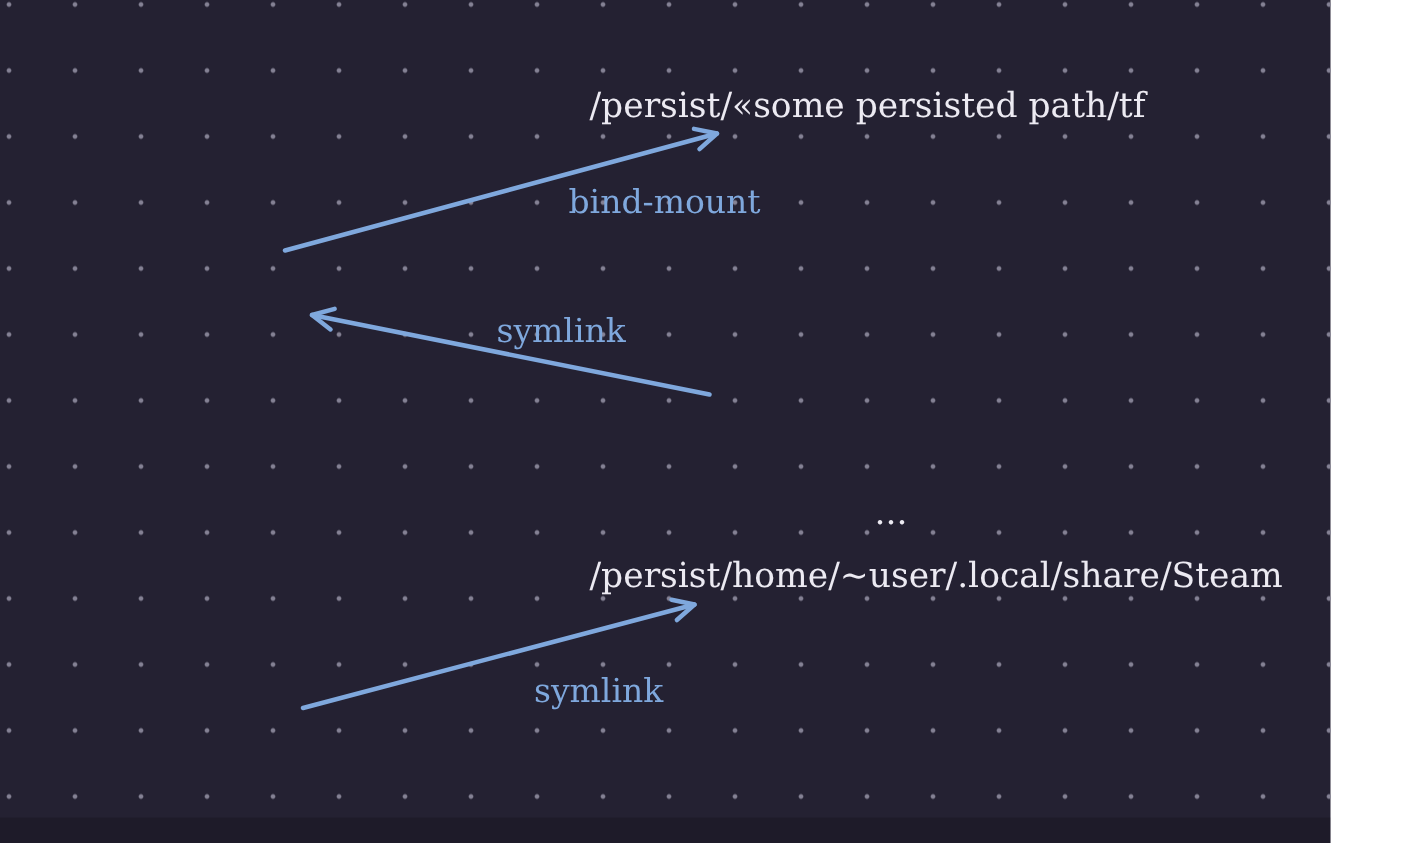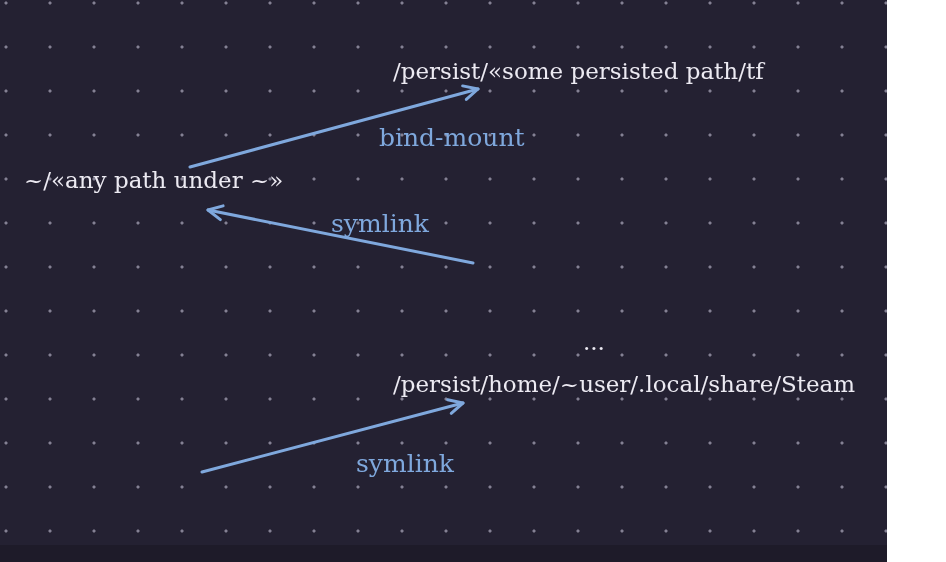--- a/index.html
+++ b/index.html
@@ -35,21 +35,21 @@
   .node {
     position: absolute;
     color: var(--text-color, #eceaf2);
     font-size: 23px;
     line-height: 1;
     white-space: nowrap;
   }
   .edge-label {
     position: absolute;
     color: var(--accent-color, #7fa8dd);
-    font-size: 25px;
+    font-size: 22px;
     line-height: 1;
     white-space: nowrap;
     text-align: center;
   }
   .bottom-band {
     position: absolute;
     left: 0;
     bottom: 0;
     width: 100%;
     height: 17px;
@@ -75,21 +75,20 @@
     </g>
     <g>
       <line x1="202" y1="472" x2="463" y2="403" marker-end="url(#ah)"></line>
     </g>
   </svg>
 
   <div class="node" style="left:393px; top:60px">/persist/«some persisted path/tf</div>
 
   <div class="edge-label" style="left:379px; top:125px">bind-mount</div>
 
-  <div class="node" style="left:24px; top:169px">~/«any path under ~»</div>
 
   <div class="edge-label" style="left:331px; top:211px">symlink</div>
 
 
   <div class="node" style="left:583px; top:331px">...</div>
 
   <div class="node" style="left:393px; top:373px">/persist/home/~user/.local/share/Steam</div>
 
   <div class="edge-label" style="left:356px; top:451px">symlink</div>
 

